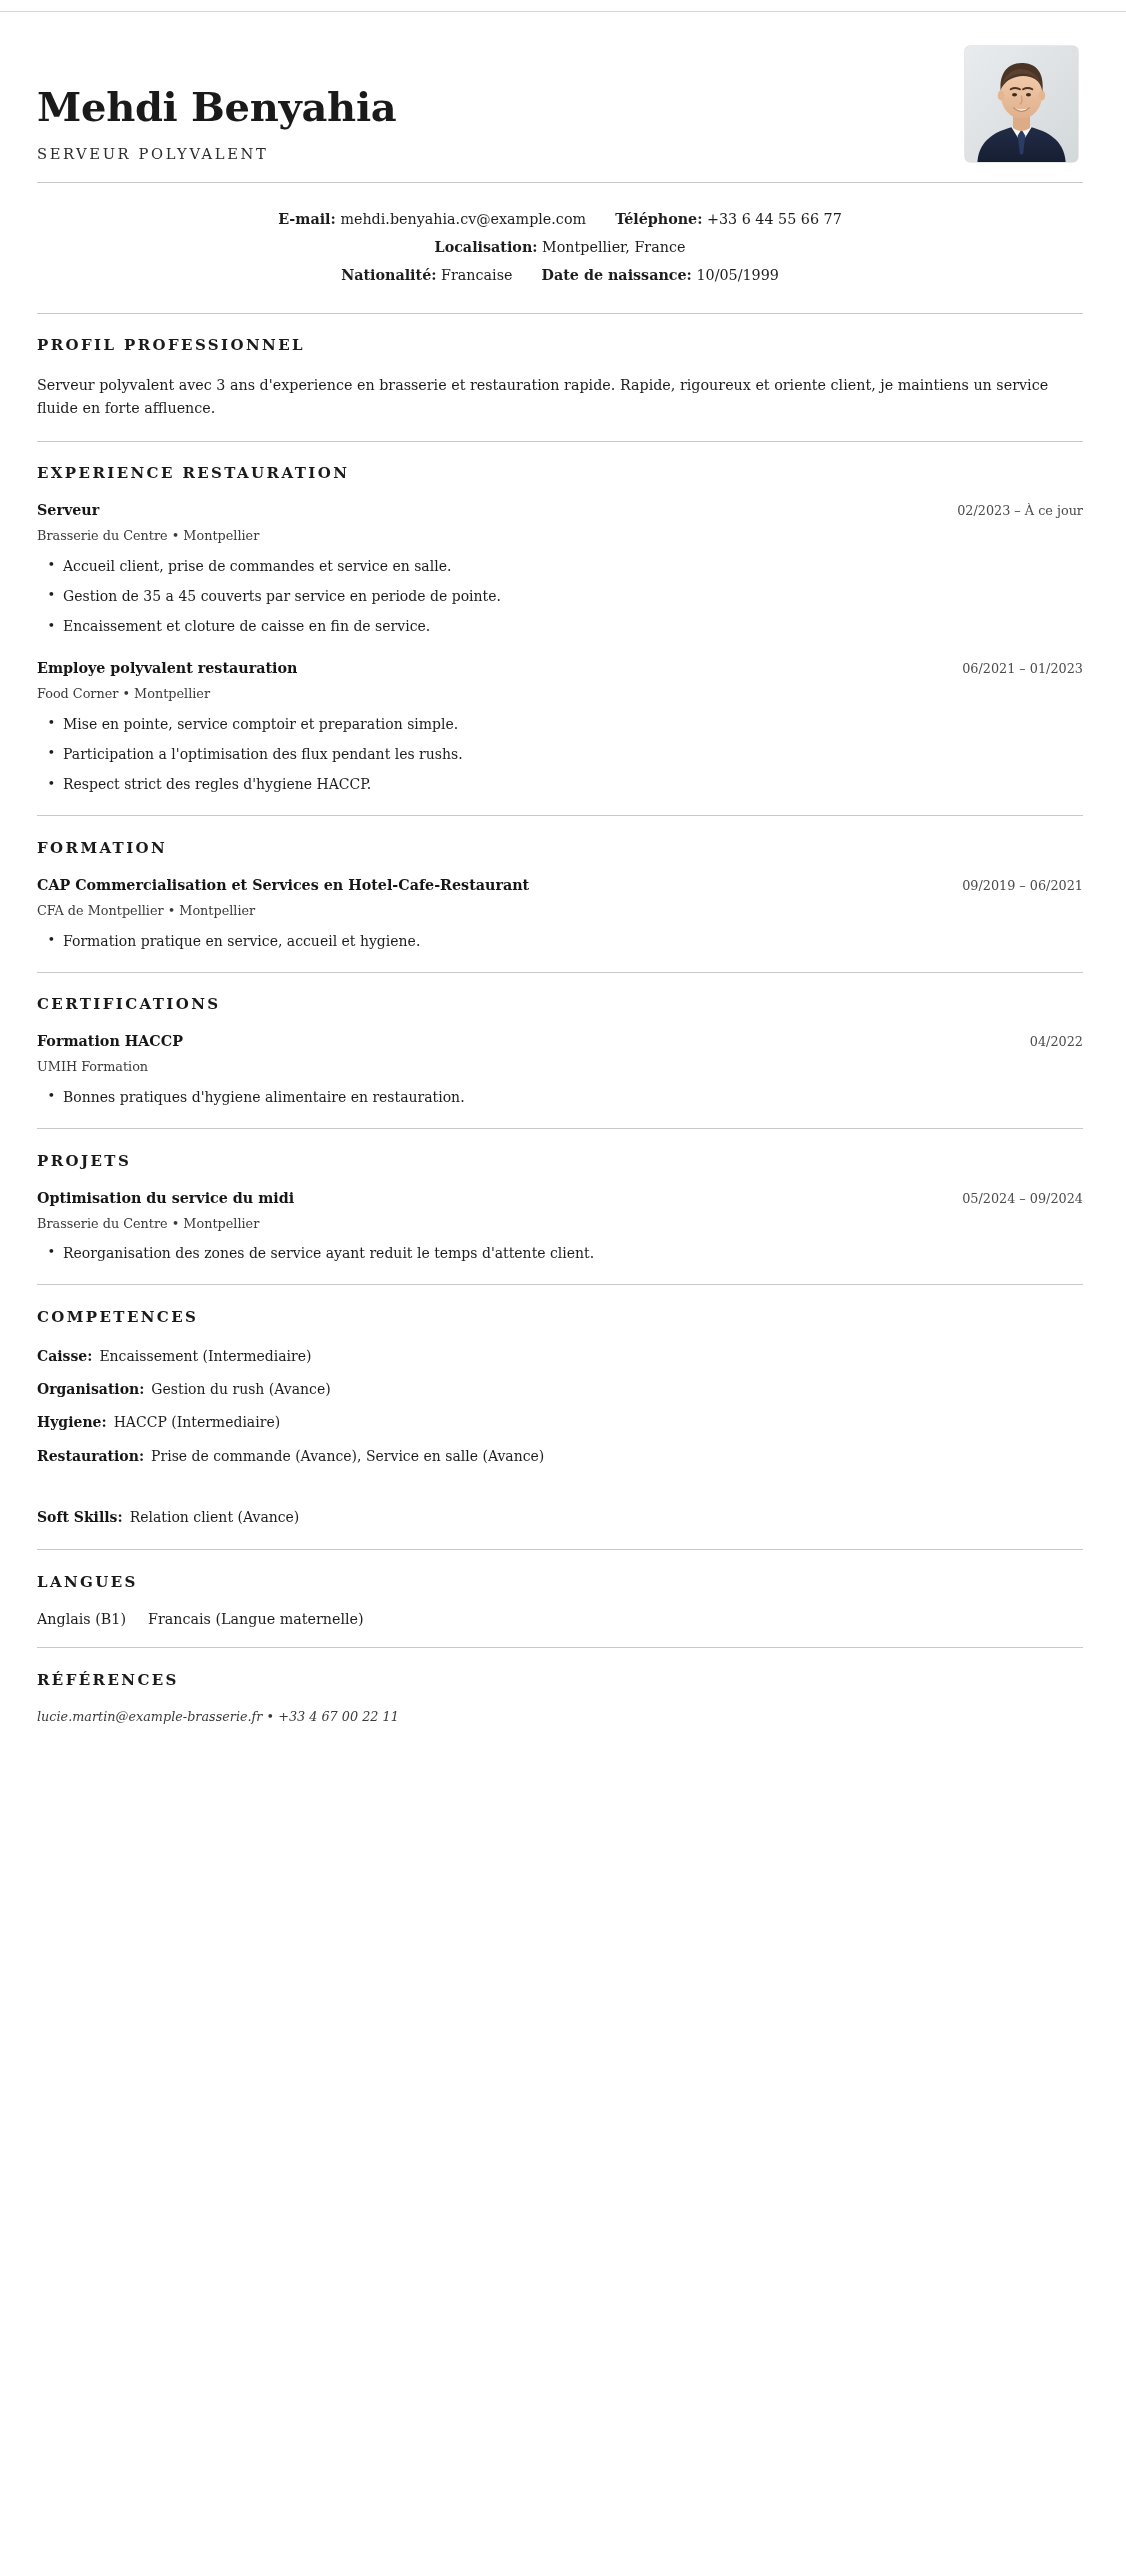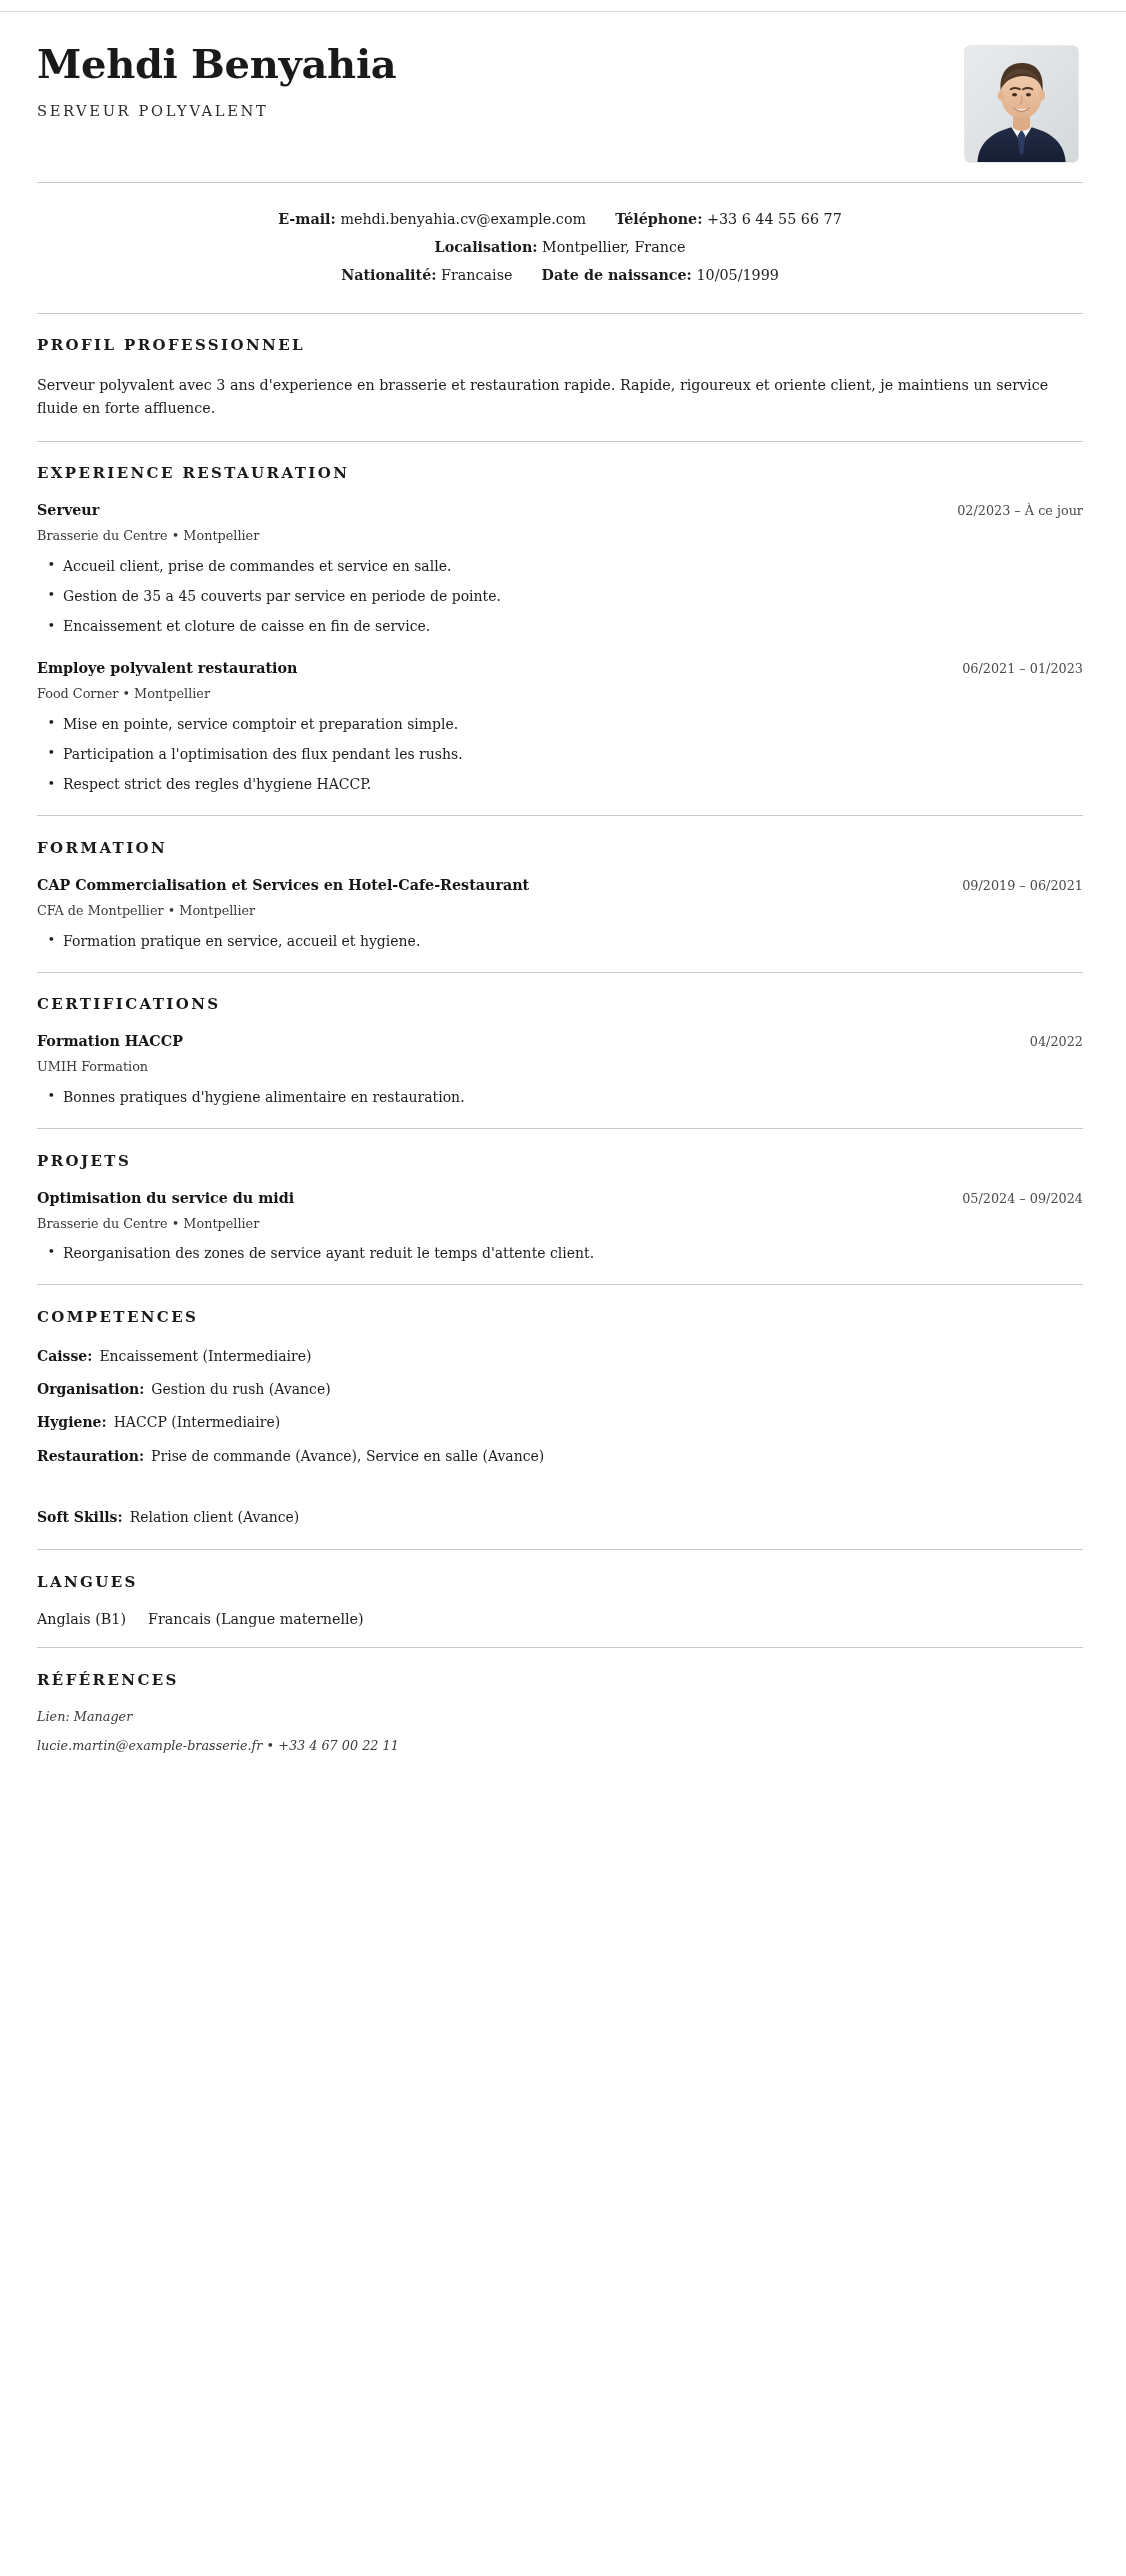--- a/index.html
+++ b/index.html
@@ -26,21 +26,21 @@
     background: #d7d7d7;
     margin: 11px 0 0 0;
   }
   .inner {
     padding: 0 43px 0 37px;
   }
 
   
   .header {
     display: flex;
-    align-items: flex-start;
+    align-items: flex-end;
     justify-content: space-between;
     padding-top: 28px;
     gap: 44px;
   }
   .header-text { flex: 1 1 auto; padding-top: 3.1px; }
   .name {
     font-size: 40px;
     font-weight: 700;
     letter-spacing: -0.3px;
     line-height: 1.05;
@@ -385,21 +385,20 @@
       <div class="section-title">LANGUES</div>
       <div class="lang-list" id="languages-list"><span class="lang-item">Anglais (B1)</span><span class="lang-item">Francais (Langue maternelle)</span></div>
     </div>
 
     <div class="rule"></div>
 
     <div class="section">
       <div class="section-title">RÉFÉRENCES</div>
       <div id="references-entries">
           <div>
-            <div class="ref-rel">Lien: Manager</div>
             <div class="ref-contact">lucie.martin@example-brasserie.fr • +33 4 67 00 22 11</div>
           </div>
         </div>
     </div>
 
   </div>
 </div>
 
 
 </body></html>

